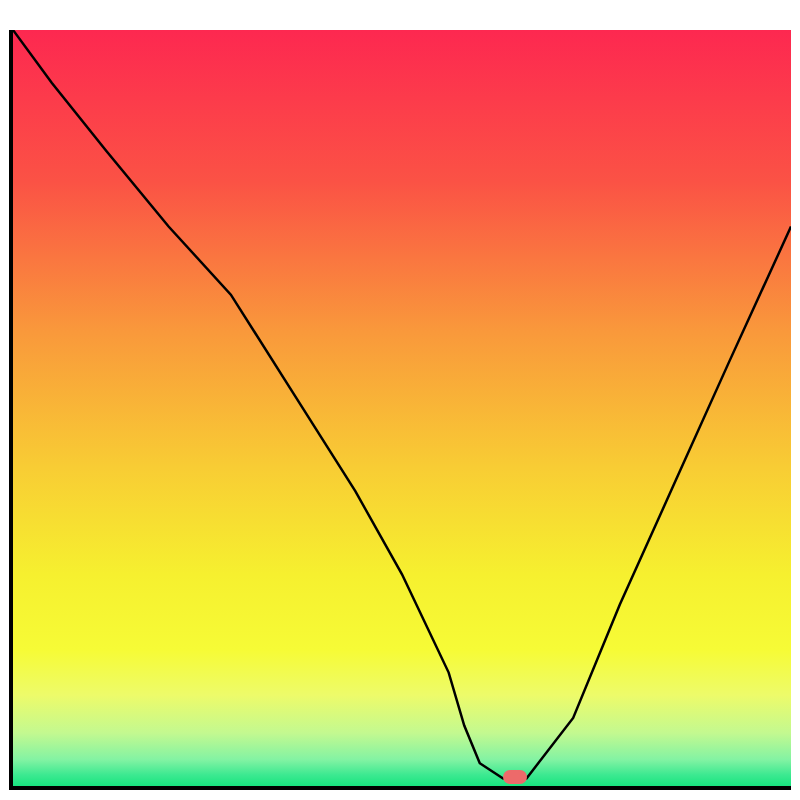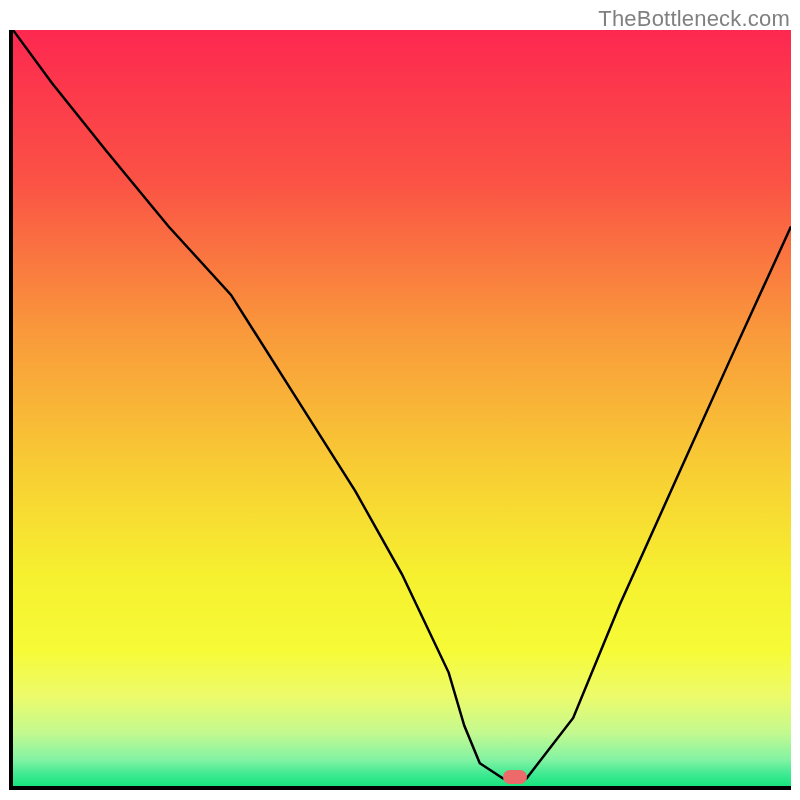--- a/index.html
+++ b/index.html
@@ -54,21 +54,20 @@
     height: 14px;
     border-radius: 7px;
     background: #ed6a6a;
     z-index: 3;
     transform: translate(-50%, -50%);
   }
 </style>
 </head>
 <body>
 <div class="container">
-  <div class="watermark">TheBottleneck.com</div>
   <div class="plot-frame">
     <svg class="gradient-bg" viewBox="0 0 778 756" preserveAspectRatio="none">
       <defs>
 
         <linearGradient id="bg-grad" x1="0" y1="0" x2="0" y2="1">
             <stop offset="0%" stop-color="#fd2850"></stop>
             <stop offset="20%" stop-color="#fb5245"></stop>
             <stop offset="40%" stop-color="#f9993b"></stop>
             <stop offset="57.99999999999999%" stop-color="#f8cd34"></stop>
             <stop offset="72%" stop-color="#f6f02f"></stop>

